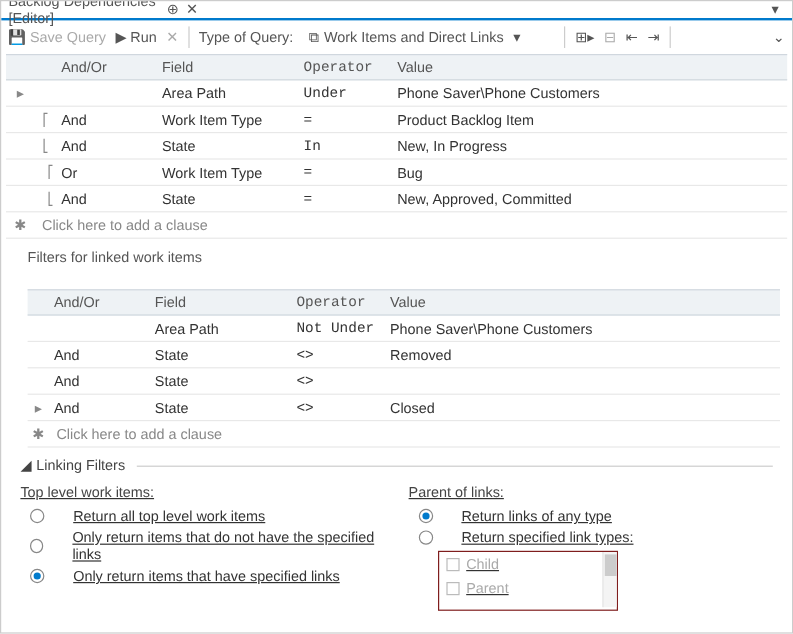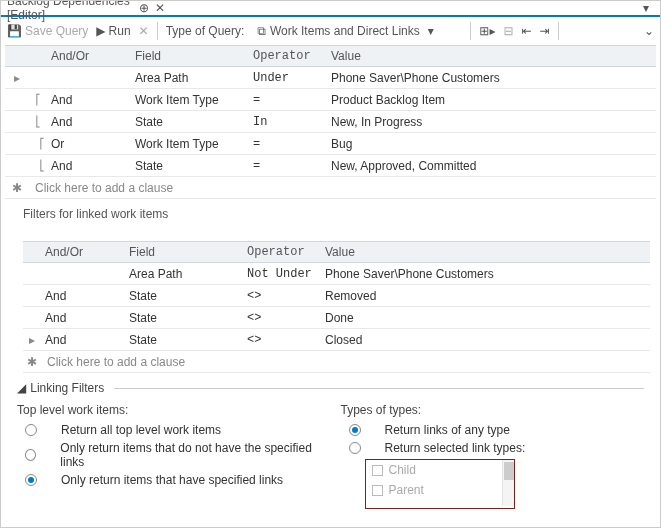--- a/index.html
+++ b/index.html
@@ -29,21 +29,21 @@
     .col-value { flex: 1; padding-left: 4px; }
     .placeholder-row .ph-text { color: #888; padding-left: 6px; }
     
     .grid2 { margin: 0 10px 0 22px; }
     .section-label { margin: 8px 0 20px 22px; color: #555; }
     
     .linking { margin: 8px 16px 0 16px; }
     .linking h4 { font-weight: normal; color: #444; display: flex; align-items: center; gap: 4px; margin-bottom: 8px; }
     .linking h4::after { content: ""; flex: 1; height: 1px; background: #ccc; margin-left: 6px; }
     .linking .cols { display: flex; gap: 20px; }
-    .linking .col { flex: 1; }
+    .linking .col { flex: 1; text-decoration: underline; }
     .linking .subhead { color: #444; margin-bottom: 6px; }
     .radio-row { display: flex; align-items: center; gap: 24px; margin: 4px 0 4px 8px; }
     .radio { width: 12px; height: 12px; border: 1px solid #888; border-radius: 50%; display: inline-flex; align-items: center; justify-content: center; }
     .radio.sel::after { content: ""; width: 6px; height: 6px; background: #007acc; border-radius: 50%; }
     .linkbox { border: 1px solid #7f1d1d; margin-left: 24px; margin-top: 4px; width: 150px; height: 50px; overflow: hidden; }
     .chk-row { display: flex; align-items: center; gap: 6px; padding: 3px 6px; color: #aaa; }
     .chk { width: 11px; height: 11px; border: 1px solid #bbb; display: inline-block; }
     .scrollbar { float: right; width: 12px; height: 46px; background: #f4f4f4; border-left: 1px solid #e4e4e4; position: relative; }
     .thumb { position: absolute; top: 2px; left: 1px; width: 10px; height: 18px; background: #ccc; }
   </style>
@@ -163,21 +163,20 @@
     <div class="col-andor">And</div>
     <div class="col-field">State</div>
     <div class="col-op">&lt;&gt;</div>
     <div class="col-value">Removed</div>
   </div>
   <div class="grid-row">
     <div class="col-handle" style="width:18px"></div>
     <div class="col-andor">And</div>
     <div class="col-field">State</div>
     <div class="col-op">&lt;&gt;</div>
-    <div class="col-value">Done</div>
   </div>
   <div class="grid-row">
     <div class="col-handle" style="width:18px">▸</div>
     <div class="col-andor">And</div>
     <div class="col-field">State</div>
     <div class="col-op">&lt;&gt;</div>
     <div class="col-value">Closed</div>
   </div>
   <div class="grid-row placeholder-row">
     <div class="col-handle" style="width:18px">✱</div>
@@ -200,28 +199,28 @@
       <div class="radio-row">
           <span class="radio"></span>
           <span>Only return items that do not have the specified links</span>
         </div>
       <div class="radio-row">
           <span class="radio sel"></span>
           <span>Only return items that have specified links</span>
         </div>
     </div>
     <div class="col">
-      <div class="subhead">Types of types:</div>
+      <div class="subhead">Parent of links:</div>
       <div class="radio-row">
           <span class="radio sel"></span>
           <span>Return links of any type</span>
         </div>
       <div class="radio-row">
           <span class="radio"></span>
-          <span>Return selected link types:</span>
+          <span>Return specified link types:</span>
         </div>
       <div class="linkbox">
         <div class="scrollbar">
             <div class="thumb"></div>
           </div>
         <div class="chk-row">
             <span class="chk"></span>
             <span>Child</span>
           </div>
         <div class="chk-row">

